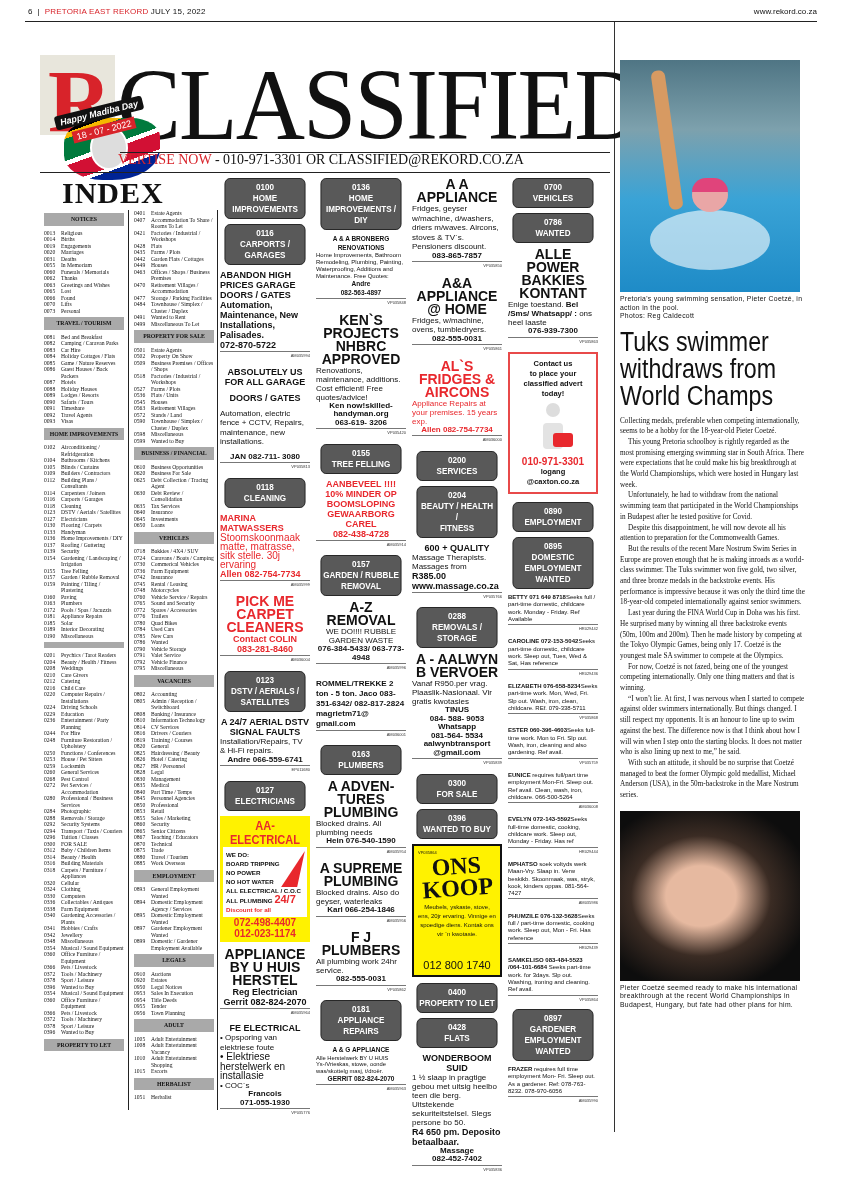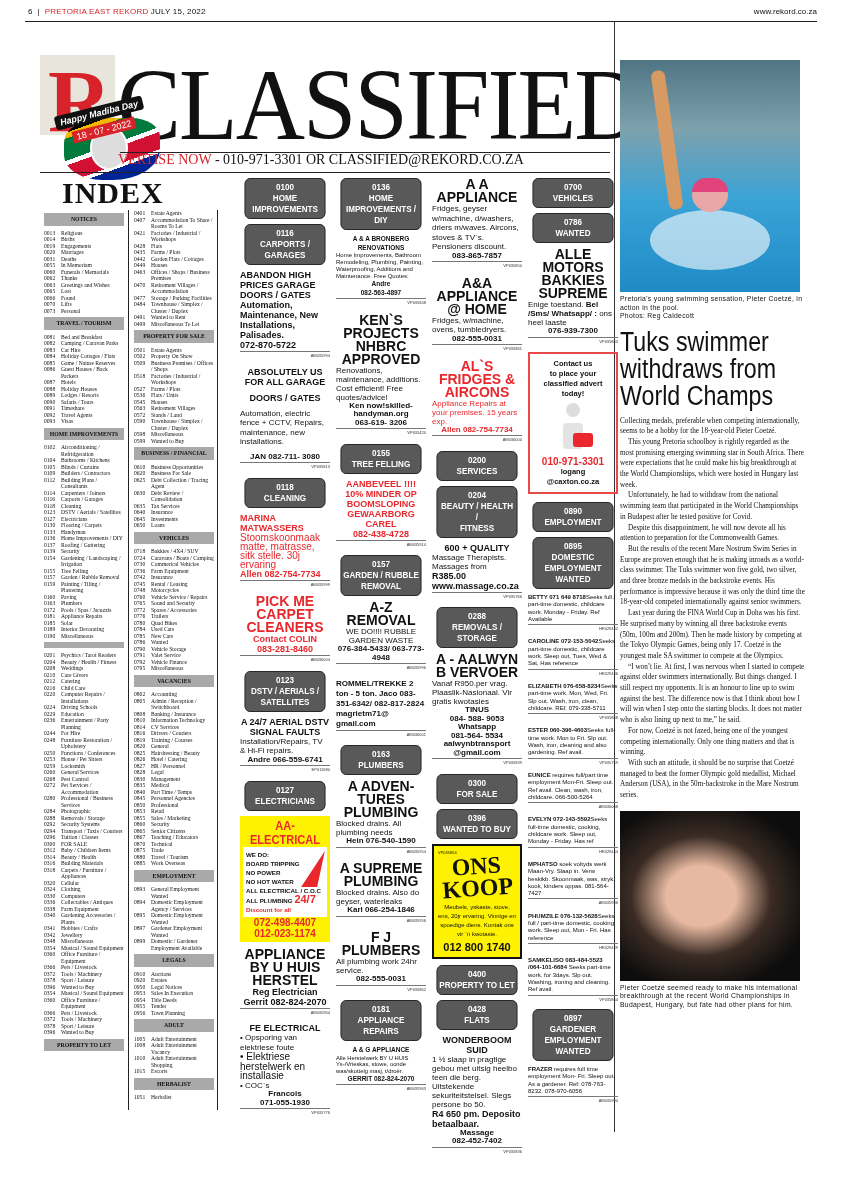--- a/index.html
+++ b/index.html
@@ -26,21 +26,21 @@
 .idx-title{position:absolute;left:62px;top:176px;font-family:"Liberation Serif",serif;font-weight:bold;font-size:30px;letter-spacing:1px}
 .index{position:absolute;left:44px;top:210px;width:172px;font-family:"Liberation Serif",serif;font-size:5.6px;line-height:6.5px}
 .icol{position:absolute;top:0;width:80px}
 .icol.c1{left:0}
 .icol.c2{left:90px}
 .icol-sep{position:absolute;left:84px;top:0;width:1px;height:900px;background:#222}
 .icol-sep2{position:absolute;left:173px;top:0;width:1px;height:900px;background:#222}
 .ihead{background:#a9a9a9;font-weight:bold;text-align:center;padding:3px 0;margin:3px 0 4px;font-size:5.8px}
 .irow{display:flex}
 .irow .c{width:17px;flex-shrink:0}
-.cols{position:absolute;left:240px;top:178px;width:382px;height:1000px}
+.cols{position:absolute;left:220px;top:178px;width:382px;height:1000px}
 .col{position:absolute;top:0;width:90px}
 .cat{background:#595959;color:#fff;border:1.5px solid #222;border-radius:6px;text-align:center;font-family:"Liberation Sans Narrow","Liberation Sans",sans-serif;font-weight:bold;font-size:9px;line-height:11px;padding:3px 2px;margin-bottom:5px;transform:scaleX(.9)}
 .ad{font-size:7px;line-height:8.5px;margin-bottom:4px}
 .ad .big{font-size:14px;line-height:13px;font-weight:bold;text-align:center}
 .ad .mid{font-size:9px;line-height:10px;font-weight:bold}
 .ad .ph{font-weight:bold;text-align:center;font-size:8px}
 .ref{border-top:.5px solid #777;text-align:right;font-size:4px;color:#333;margin-top:1px;margin-bottom:6px}
 .red{color:#e8282d}
 .center{text-align:center}
 .contact{border:2px solid #e84a4a;padding:5px 3px;text-align:center;font-weight:bold;font-size:7.5px;line-height:10px;margin-bottom:8px}
@@ -50,21 +50,21 @@
 .phoneman .body{position:absolute;left:10px;top:14px;width:20px;height:26px;background:#e3e3e3;border-radius:4px}
 .phoneman .tel{position:absolute;left:20px;top:30px;width:20px;height:14px;background:#e8282d;border-radius:3px}
 .aael{background:#fff200;padding:3px;margin-bottom:6px}
 .aael .t{color:#e8282d;font-weight:bold;font-size:13px;text-align:center;line-height:14px;transform:scaleX(.85)}
 .aael .in{background:#fff;padding:3px;font-size:6.2px;font-weight:bold;line-height:9px;position:relative}
 .aael .bolt{position:absolute;right:4px;top:4px;width:0;height:0;border-left:12px solid transparent;border-right:4px solid transparent;border-bottom:36px solid #e8282d;transform:skewX(-18deg)}
 .aael .p{color:#e8282d;font-weight:bold;font-size:10px;line-height:11px;text-align:center}
 .onskoop{background:#fff200;border:2px solid #111;padding:4px;text-align:center;margin-bottom:6px}
 .onskoop .t{font-family:"Liberation Serif",serif;font-weight:bold;font-size:24px;line-height:22px;transform:rotate(-4deg)}
 .onskoop .d{font-size:6px;line-height:9px;margin-top:4px}
-.onskoop .n{font-weight:bold;font-size:11px;margin-top:2px}
+.onskoop .n{font-weight:normal;font-size:11px;margin-top:20px}
 .emp{font-size:6px;line-height:7.3px;margin-bottom:2px}
 .emp .nm{font-weight:bold}
 .side{position:absolute;left:620px;top:60px;width:196px}
 .photo1{width:180px;height:232px;background:linear-gradient(180deg,#4f7584 0%,#7da1ad 30%,#3aa3d6 60%,#1e8bc7 100%);position:relative;overflow:hidden}
 .photo1 .arm{position:absolute;left:40px;top:10px;width:14px;height:140px;background:#d79a62;transform:rotate(-8deg);border-radius:6px}
 .photo1 .head{position:absolute;left:72px;top:118px;width:36px;height:34px;border-radius:50%;background:#e9a6a6}
 .photo1 .cap{position:absolute;left:72px;top:118px;width:36px;height:14px;border-radius:18px 18px 0 0;background:#e0447b}
 .photo1 .splash{position:absolute;left:30px;top:150px;width:120px;height:60px;border-radius:50%;background:rgba(255,255,255,.6)}
 .cap1{font-size:6.8px;line-height:8.5px;margin-top:3px;letter-spacing:.3px}
 .headline{font-family:"Liberation Sans Narrow","Liberation Sans",sans-serif;font-size:27px;line-height:27px;margin-top:8px;transform:scaleX(.86);transform-origin:left;width:230px}
@@ -1133,21 +1133,21 @@
       <div class="ref">VP035836</div>
     </div>
   </div>
 
   <div class="col" style="left:288px">
     <div class="cat"><span style="white-space:pre-line">0700
 VEHICLES</span></div>
     <div class="cat"><span style="white-space:pre-line">0786
 WANTED</span></div>
     <div class="ad">
-      <div class="big">ALLE MOTORS BAKKIES SUPREME</div>
+      <div class="big">ALLE POWER BAKKIES KONTANT</div>
       <div style="font-size:8px;line-height:9px"><span>Enige toestand. </span><b>Bel /Sms/ Whatsapp/ :</b><span> ons heel laaste</span></div>
       <div class="ph">076-939-7300</div>
       <div class="ref">VP035863</div>
     </div>
     <div class="contact">
       <div>Contact us</div>
       <div>to place your</div>
       <div>classified advert</div>
       <div>today!</div>
       <div class="phoneman">
@@ -1199,19 +1199,19 @@
     <div>Photos: Reg Caldecott</div>
   </div>
   <div class="headline">Tuks swimmer withdraws from World Champs</div>
   <div class="body" id="abody">
       <p>Collecting medals, preferable when competing internationally, seems to be a hobby for the 18-year-old Pieter Coetzé.</p>
       <p>This young Pretoria schoolboy is rightly regarded as the most promising emerging swimming star in South Africa. There were expectations that he could make his big breakthrough at the World Championships, which were hosted in Hungary last week.</p>
       <p>Unfortunately, he had to withdraw from the national swimming team that participated in the World Championships in Budapest after he tested positive for Covid.</p>
       <p>Despite this disappointment, he will now devote all his attention to preparation for the Commonwealth Games.</p>
       <p>But the results of the recent Mare Nostrum Swim Series in Europe are proven enough that he is making inroads as a world-class swimmer. The Tuks swimmer won five gold, two silver, and three bronze medals in the backstroke events. His performance is impressive because it was only the third time the 18-year-old competed internationally against senior swimmers.</p>
       <p>Last year during the FINA World Cup in Doha was his first. He surprised many by winning all three backstroke events (50m, 100m and 200m). Then he made history by competing at the Tokyo Olympic Games, being only 17. Coetzé is the youngest male SA swimmer to compete at the Olympics.</p>
+      <p>For now, Coetzé is not fazed, being one of the youngest competing internationally. Only one thing matters and that is winning.</p>
       <p>“I won’t lie. At first, I was nervous when I started to compete against older swimmers internationally. But things changed. I still respect my opponents. It is an honour to line up to swim against the best. The difference now is that I think about how I will win when I step onto the starting blocks. It does not matter who is also lining up next to me,” he said.</p>
-      <p>For now, Coetzé is not fazed, being one of the youngest competing internationally. Only one thing matters and that is winning.</p>
       <p>With such an attitude, it should be no surprise that Coetzé managed to beat the former Olympic gold medallist, Michael Anderson (USA), in the 50m-backstroke in the Mare Nostrum series.</p>
     </div>
   <div class="photo2"></div>
   <div class="cap2">Pieter Coetzé seemed ready to make his international breakthrough at the recent World Championships in Budapest, Hungary, but fate had other plans for him.</div>
 </div>
 
 </body></html>

